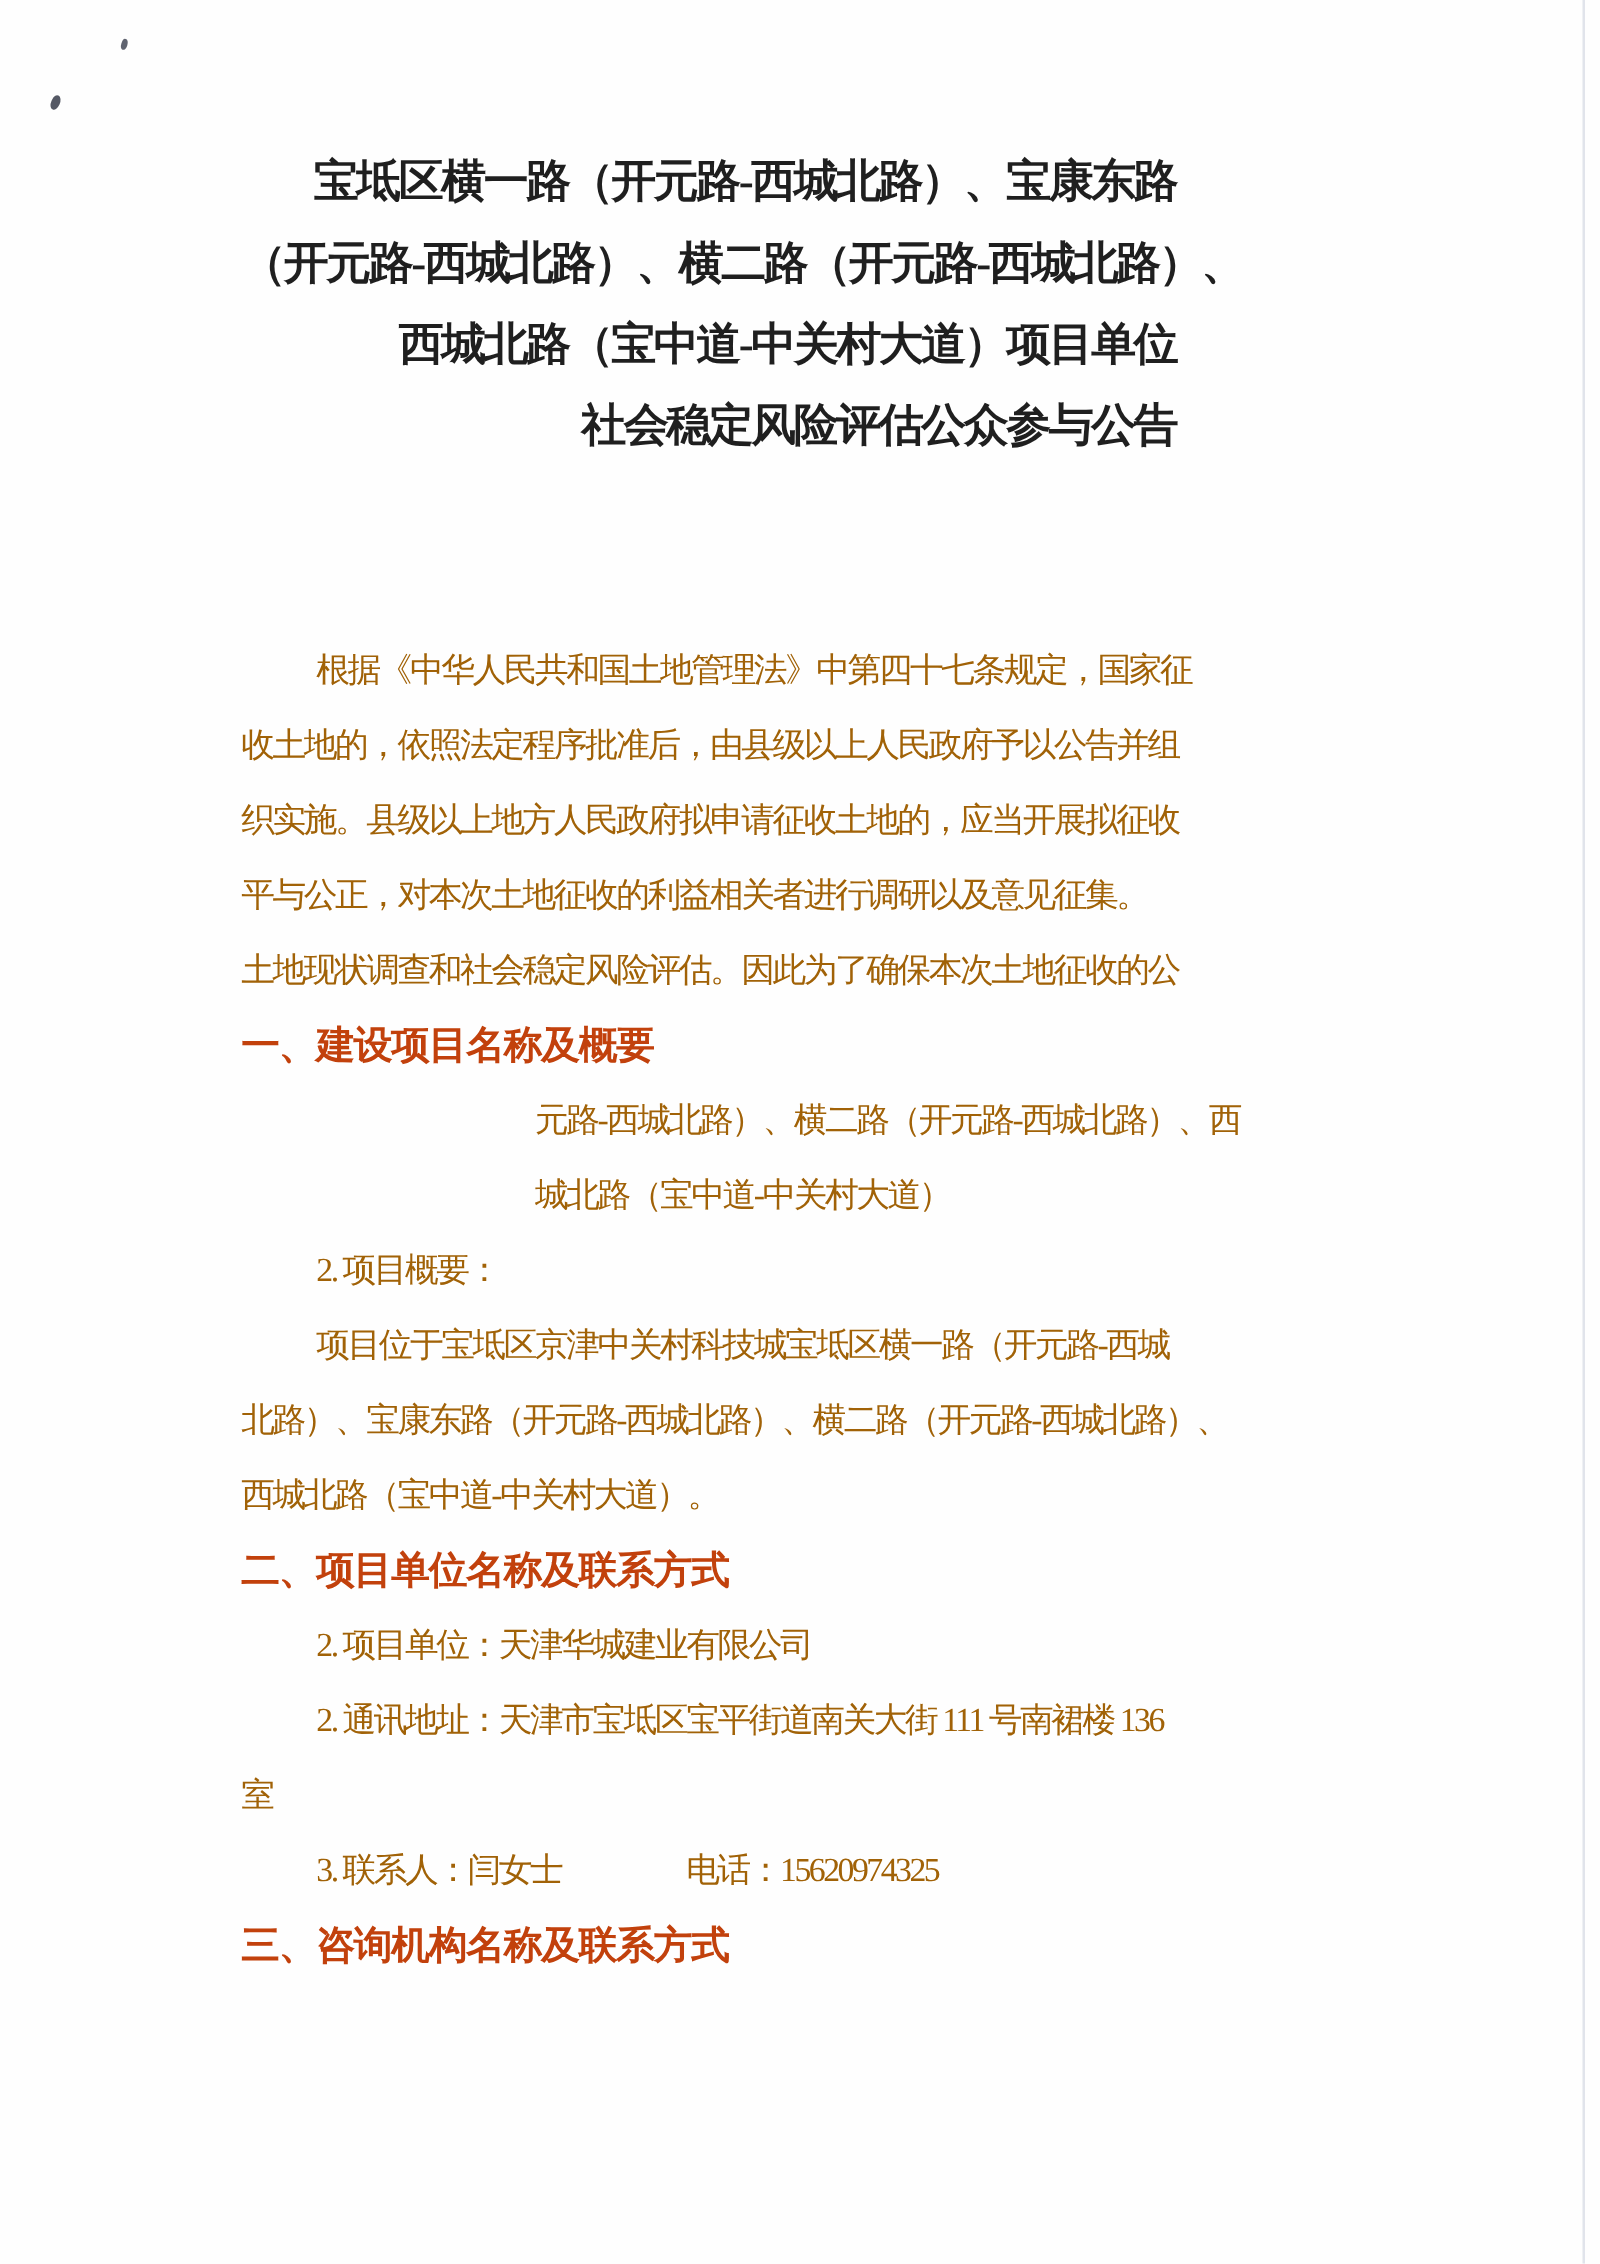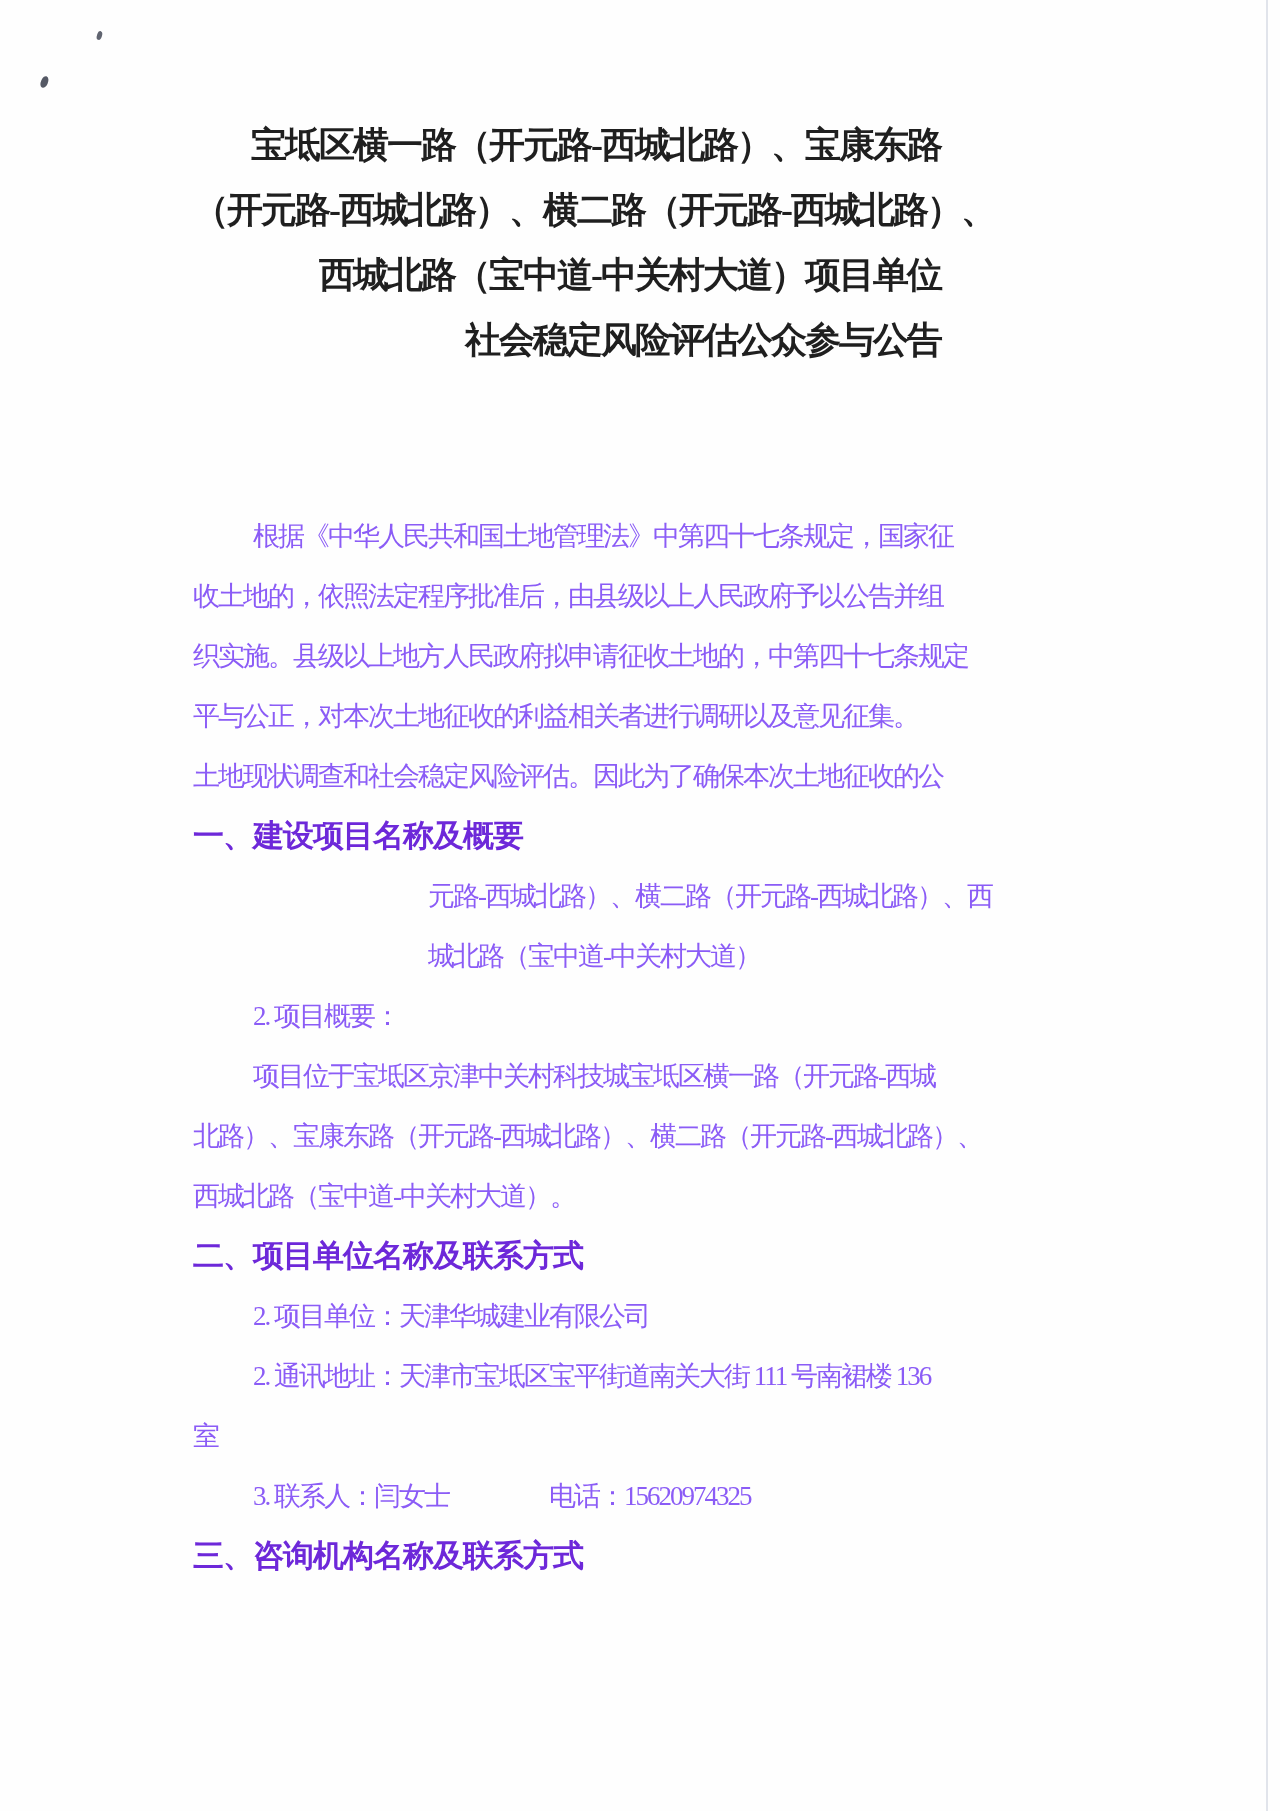--- a/index.html
+++ b/index.html
@@ -43,27 +43,27 @@
     top: 506px;
     left: 193px;
     width: 748px;
   }
   .body-line {
     height: 60px;
     line-height: 60px;
     font-size: 27px;
     letter-spacing: -2px;
     white-space: nowrap;
-    color: #8b5cf6;
+    color: #a16207;
   }
   .body-line.heading {
     font-size: 31px;
     font-weight: 700;
     letter-spacing: -1px;
-    color: #6d28d9;
+    color: #c2410c;
   }
   .body-line.indent-first { padding-left: 60px; }
   .body-line.indent-hang  { padding-left: 235px; }
   
   .scan-line {
     position: absolute;
     top: 0;
     left: 1266px;
     width: 2px;
     height: 1811px;
@@ -103,21 +103,21 @@
   <div class="title-block">
     <div class="title-line">宝坻区横一路（开元路-西城北路）、宝康东路</div>
     <div class="title-line">（开元路-西城北路）、横二路（开元路-西城北路）、</div>
     <div class="title-line">西城北路（宝中道-中关村大道）项目单位</div>
     <div class="title-line">社会稳定风险评估公众参与公告</div>
   </div>
 
   <div class="body-block">
     <div class="body-line indent-first">根据《中华人民共和国土地管理法》中第四十七条规定，国家征</div>
     <div class="body-line">收土地的，依照法定程序批准后，由县级以上人民政府予以公告并组</div>
-    <div class="body-line">织实施。县级以上地方人民政府拟申请征收土地的，中第四十七条规定</div>
+    <div class="body-line">织实施。县级以上地方人民政府拟申请征收土地的，应当开展拟征收</div>
     <div class="body-line">平与公正，对本次土地征收的利益相关者进行调研以及意见征集。</div>
     <div class="body-line">土地现状调查和社会稳定风险评估。因此为了确保本次土地征收的公</div>
     <div class="body-line heading">一、建设项目名称及概要</div>
     <div class="body-line indent-hang">元路-西城北路）、横二路（开元路-西城北路）、西</div>
     <div class="body-line indent-hang">城北路（宝中道-中关村大道）</div>
     <div class="body-line indent-first">2. 项目概要：</div>
     <div class="body-line indent-first">项目位于宝坻区京津中关村科技城宝坻区横一路（开元路-西城</div>
     <div class="body-line">北路）、宝康东路（开元路-西城北路）、横二路（开元路-西城北路）、</div>
     <div class="body-line">西城北路（宝中道-中关村大道）。</div>
     <div class="body-line heading">二、项目单位名称及联系方式</div>

